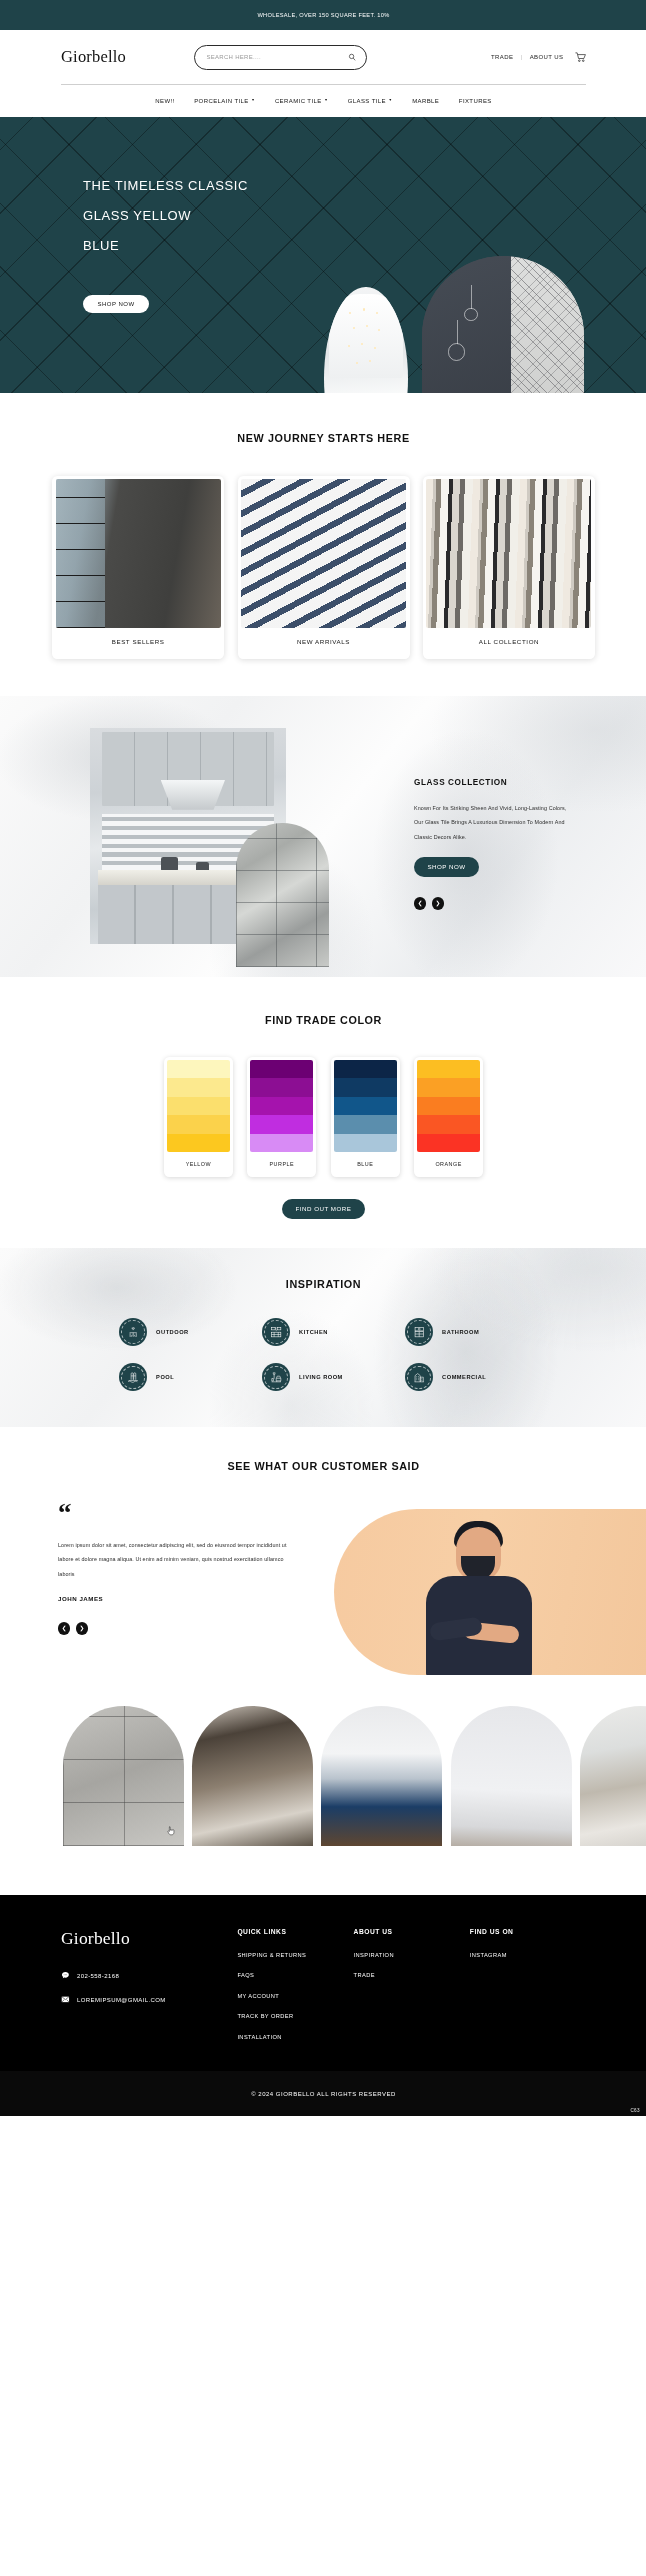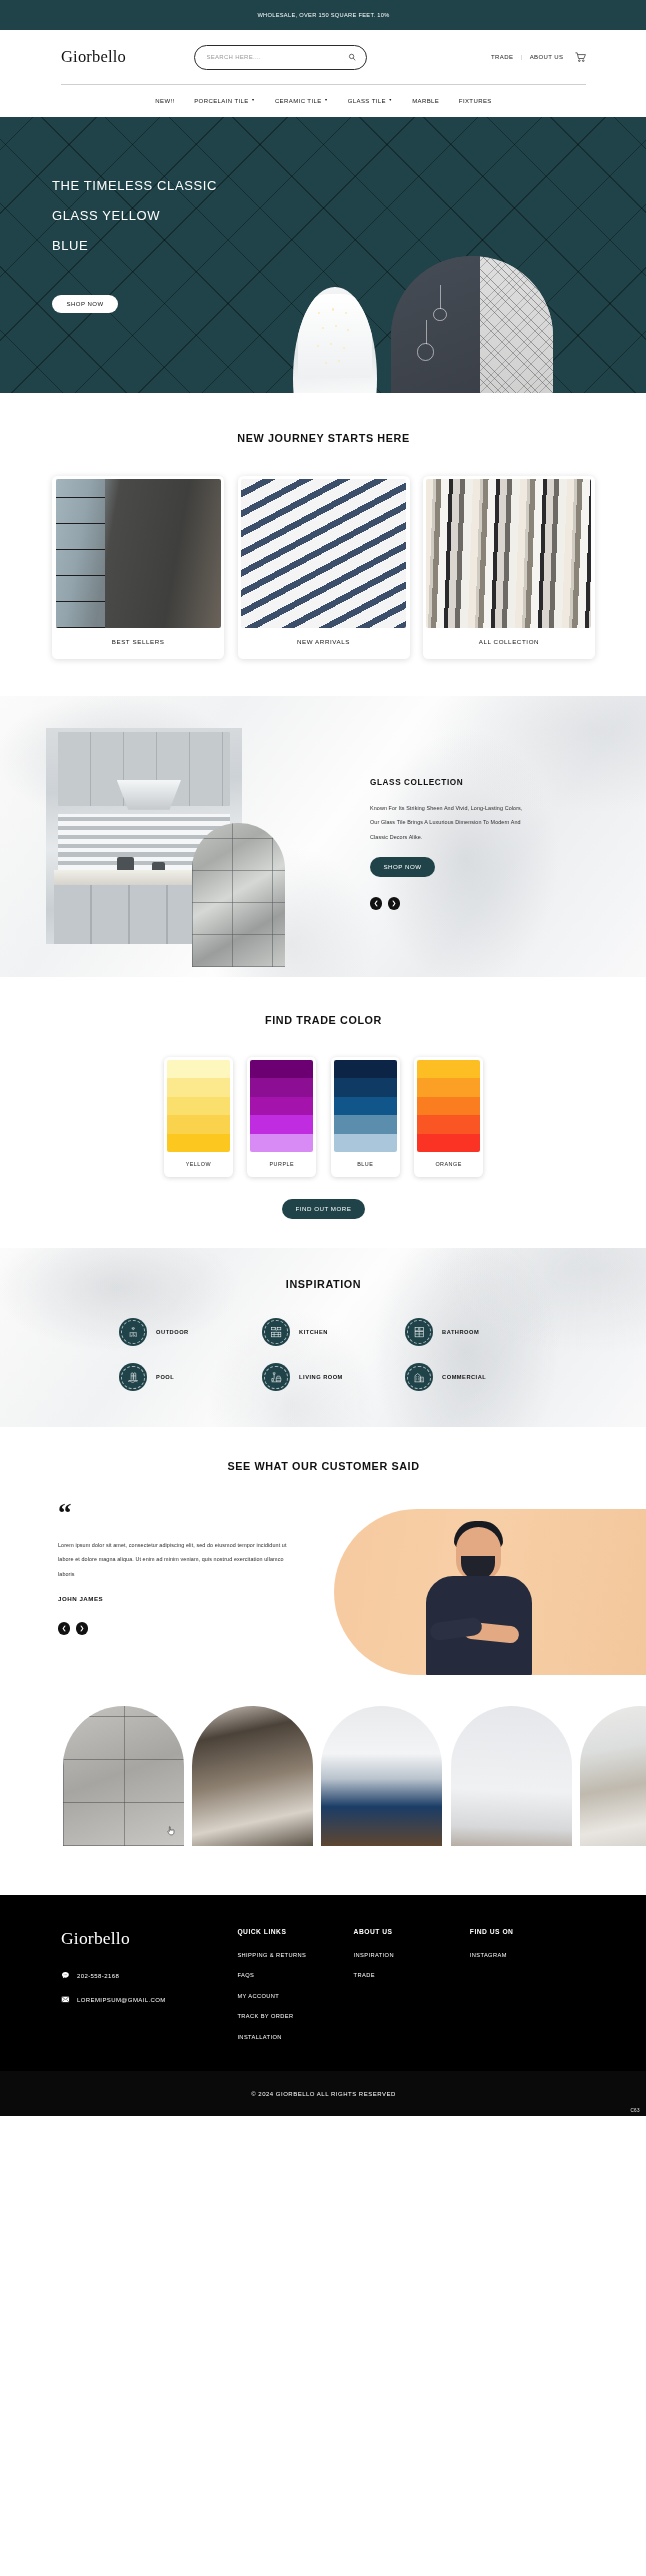--- a/index.html
+++ b/index.html
@@ -101,20 +101,21 @@
 
   
   .hero {
     position: relative;
     height: 276px;
     overflow: hidden;
     background:
       repeating-linear-gradient(45deg, transparent 0 44px, rgba(0,0,0,.33) 44px 45px),
       repeating-linear-gradient(-45deg, transparent 0 44px, rgba(0,0,0,.33) 44px 45px),
       #1f4349;
+    padding-left: 31px;
   }
   .hero-inner { position: relative; height: 100%; padding-left: 52px; }
   .hero h1 {
     position: absolute;
     top: 54px;
     left: 52px;
     font-size: 13px;
     font-weight: 400;
     letter-spacing: 0.6px;
     line-height: 2.32;
@@ -228,21 +229,21 @@
       radial-gradient(ellipse 196px 103px at 18% 22%, rgba(185,190,195,.40), transparent 62%),
       radial-gradient(ellipse 155px 216px at 72% 58%, rgba(175,180,186,.34), transparent 60%),
       radial-gradient(ellipse 268px 134px at 92% 12%, rgba(196,200,204,.33), transparent 62%),
       radial-gradient(ellipse 134px 155px at 45% 88%, rgba(190,195,200,.30), transparent 62%),
       linear-gradient(128deg,#fbfbfb 0%,#f1f2f3 28%,#fdfdfd 50%,#eceef0 74%,#f9f9fa 100%);
   }
   .explore { padding: 32px 0 33px; }
   .explore .sec-title { margin-bottom: 25px; }
   .explore-row {
     display: flex;
-    padding-left: 46px;
+    padding-left: 90px;
     position: relative;
   }
   .explore-imgwrap { position: relative; width: 255px; height: 216px; }
   .explore-img-main {
     position:absolute; left:0; top:0; width: 196px; height: 216px;
     background: linear-gradient(175deg,#d9dcdf 0%,#cdd2d6 28%,#e6e9eb 52%,#c8ced2 78%,#dfe3e6 100%);
     overflow:hidden;
   }
   .kit-cab-top {
     position:absolute; left:6%; top:2%; width:88%; height:34%;

